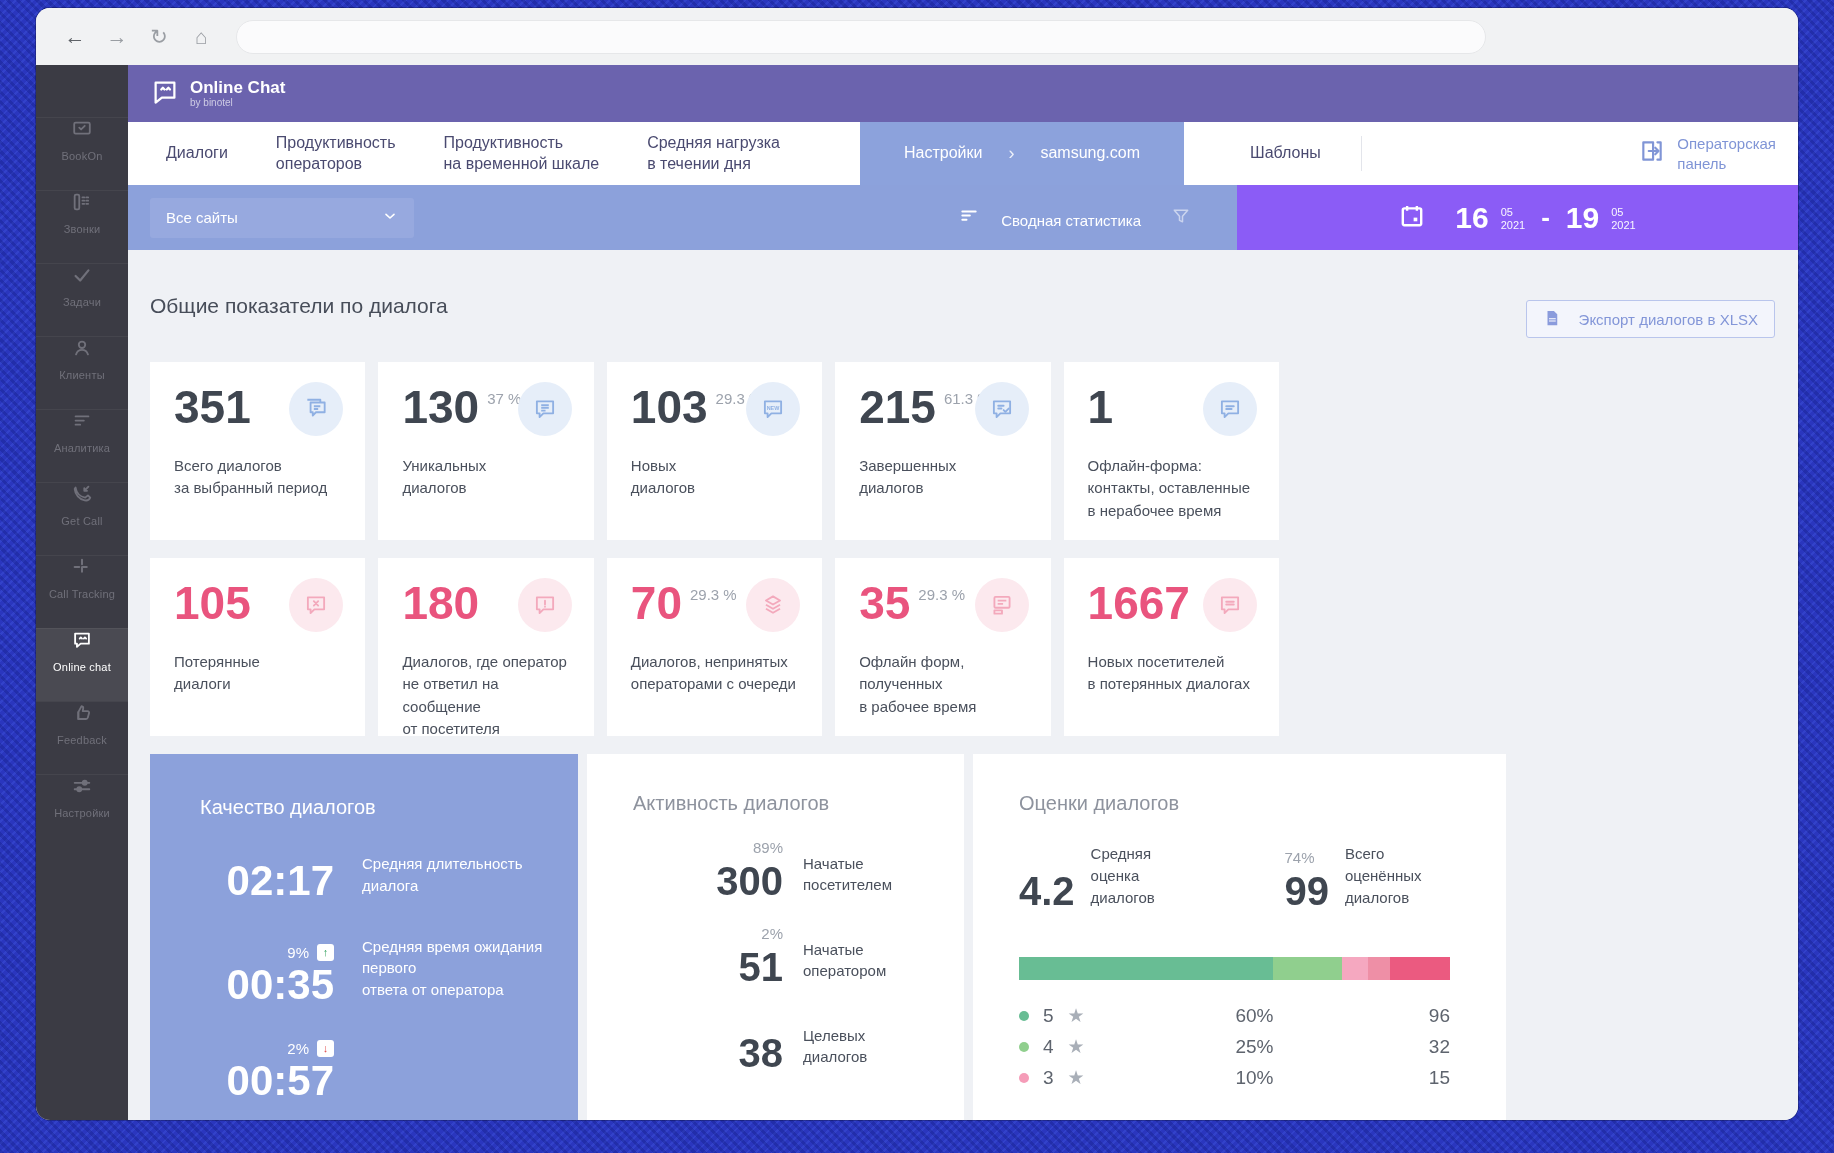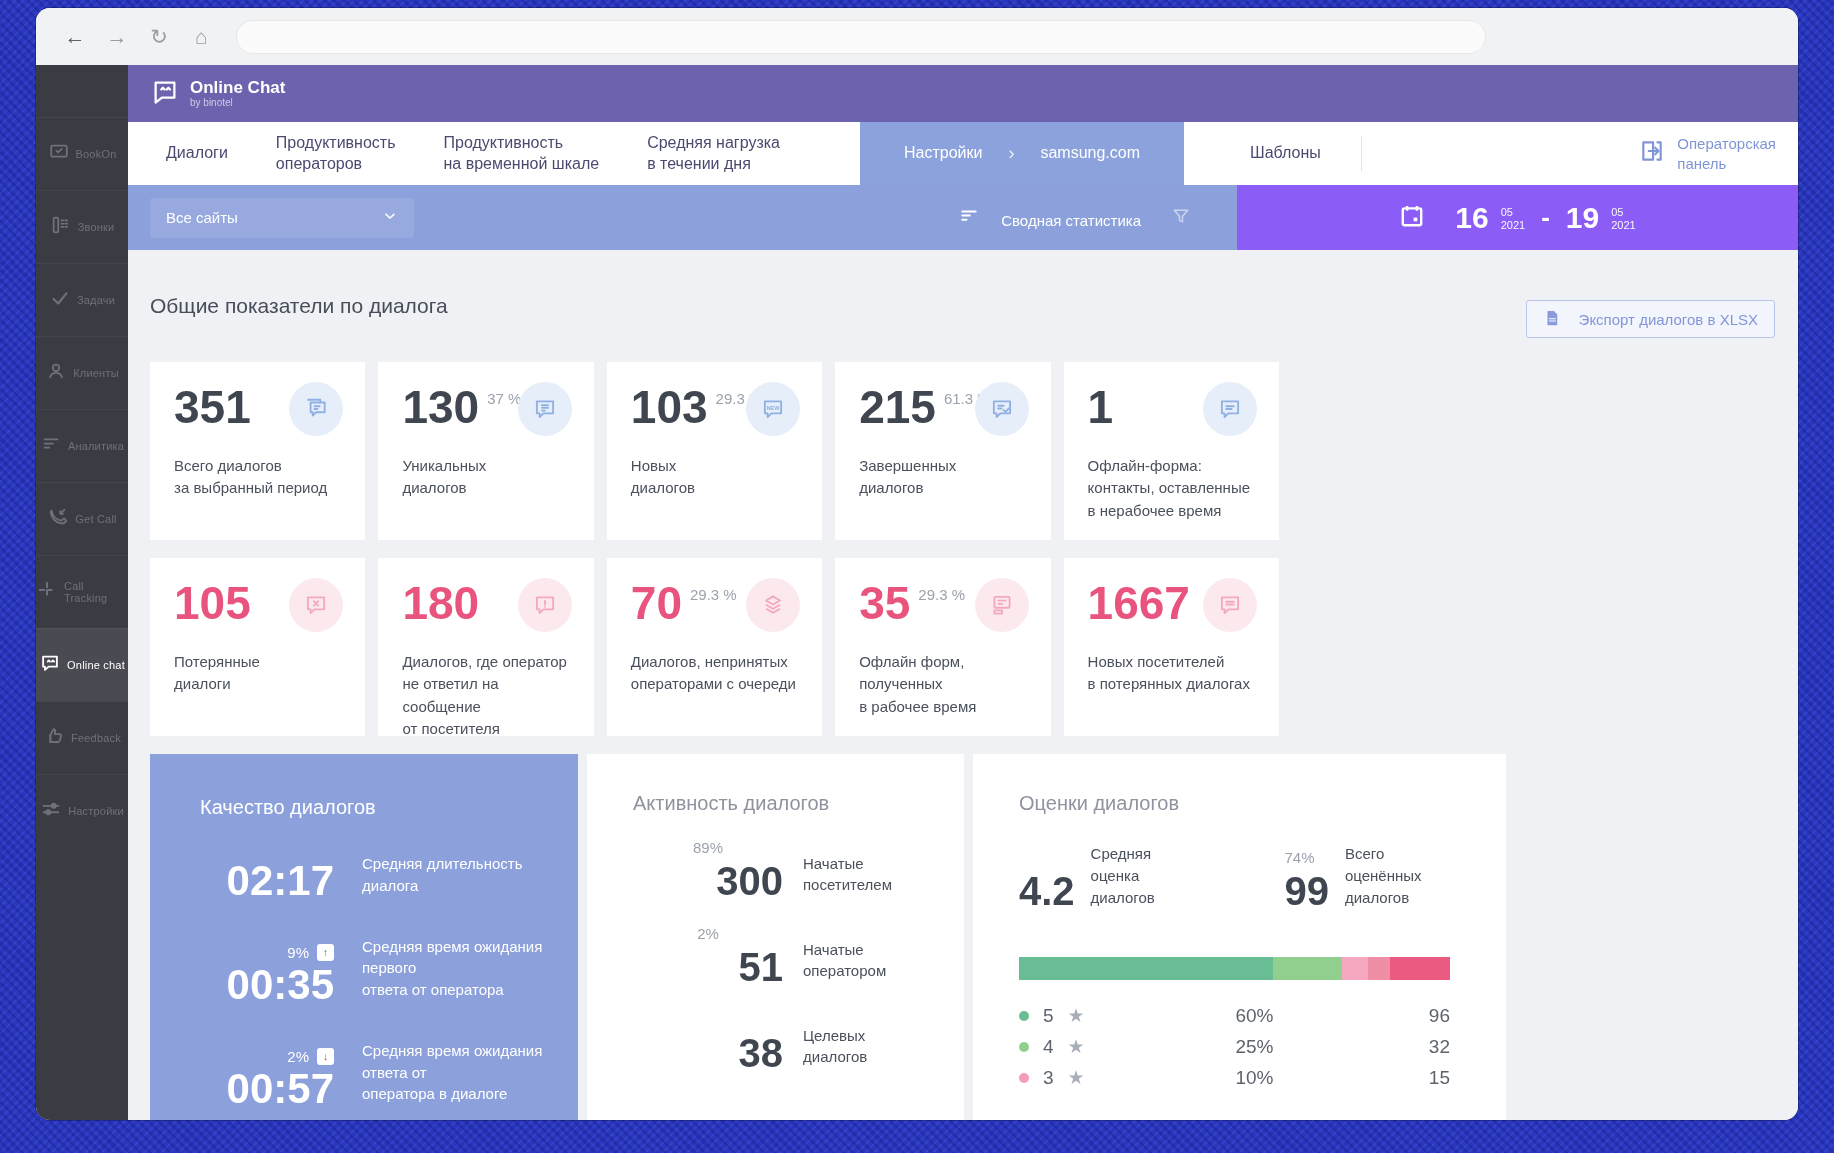--- a/index.html
+++ b/index.html
@@ -16,21 +16,21 @@
   .chrome{ flex:0 0 57px; background:#F1F2F3; display:flex; align-items:center; padding:0 22px; gap:8px;}
   .chrome-btn{ width:34px; height:34px; display:flex; align-items:center; justify-content:center;
     font-size:21px; color:#9A9EA3; border-radius:50%; cursor:pointer;}
   .chrome-btn.back{ color:#5F6368; }
   .url-bar{ height:34px; width:1250px; margin-left:10px; background:#FBFBFC; border:1px solid #E6E7E9;
     border-radius:17px; outline:none; padding:0 16px; font-size:14px; color:#444;}
   
   .app{ flex:1; display:flex; min-height:0; }
   .sidebar{ flex:0 0 92px; background:#3B3B44; display:flex; flex-direction:column; }
   .sb-spacer{ height:52px; }
-  .sb-item{ height:73px; display:flex; align-items:center; justify-content:center;
+  .sb-item{ height:73px; display:flex; flex-direction:column; align-items:center; 
     gap:6px; color:#70707A; cursor:pointer; border-top:1px solid rgba(255,255,255,.05); }
   .sb-item svg{ width:22px; height:22px; }
   .sb-item .sb-label{ font-size:11px; letter-spacing:.2px; }
   .sb-item.active{ background:#4A4A52; color:#FFFFFF; }
   .main{ flex:1; display:flex; flex-direction:column; min-width:0; }
   
   .topbar{ flex:0 0 57px; background:#6B63AE; display:flex; align-items:center; padding-left:22px; }
   .logo{ display:flex; align-items:center; gap:10px; color:#fff; }
   .logo svg{ width:30px; height:30px; }
   .logo-title{ font-size:17px; font-weight:700; line-height:1.05; }
@@ -88,21 +88,21 @@
   .q-row{ display:flex; align-items:flex-end; margin-top:34px; }
   .q-time-block{ flex:0 0 134px; text-align:right; }
   .q-delta{ display:flex; justify-content:flex-end; align-items:center; gap:8px; font-size:15px; margin-bottom:3px; }
   .q-badge{ width:17px; height:17px; background:#fff; border-radius:3px; font-size:11px; line-height:17px;
     text-align:center; font-weight:700; }
   .q-badge.up{ color:#2FA05A; } .q-badge.down{ color:#E14B4B; }
   .q-time{ font-size:42px; font-weight:700; line-height:1; }
   .q-label{ margin-left:28px; font-size:15px; line-height:1.45; padding-bottom:5px; white-space:pre-line; }
   .a-row{ display:flex; align-items:flex-end; margin-top:24px; }
   .a-num-block{ flex:0 0 150px; text-align:right; }
-  .a-pct{ font-size:15px; color:#9CA2AC; margin-bottom:4px; min-height:18px;text-align:center; }
+  .a-pct{ font-size:15px; color:#9CA2AC; margin-bottom:4px; min-height:18px; }
   .a-val{ font-size:40px; font-weight:700; color:#3F4650; line-height:1; }
   .a-label{ margin-left:20px; font-size:15px; color:#4A505C; padding-bottom:5px; line-height:1.45; white-space:pre-line; }
   .r-stats{ display:flex; margin-top:28px; }
   .r-stat{ display:flex; align-items:flex-end; }
   .r-stat + .r-stat{ margin-left:96px; }
   .r-numcol{ text-align:left; }
   .r-pct{ font-size:15px; color:#9CA2AC; margin-bottom:4px; min-height:18px; }
   .r-val{ font-size:40px; font-weight:700; color:#3F4650; line-height:1; }
   .r-label{ margin-left:16px; font-size:15px; color:#4A505C; padding-bottom:3px; line-height:1.45; white-space:pre-line; }
   .r-bar{ margin-top:46px; height:23px; display:flex; overflow:hidden; }
@@ -444,22 +444,20 @@
 ответа от оператора</div>
             </div>
             <div class="q-row">
               <div class="q-time-block">
                 <div class="q-delta">
                   <span>2%</span>
                   <span class="q-badge down">↓</span>
                 </div>
                 <div class="q-time">00:57</div>
               </div>
-              <div class="q-label">Средняя время ожидания ответа от
-оператора в диалоге</div>
             </div>
           </div>
 
           <div class="panel white">
             <div class="p-title">Активность диалогов</div>
             <div class="a-row">
               <div class="a-num-block">
                 <div class="a-pct">89%</div>
                 <div class="a-val">300</div>
               </div>

